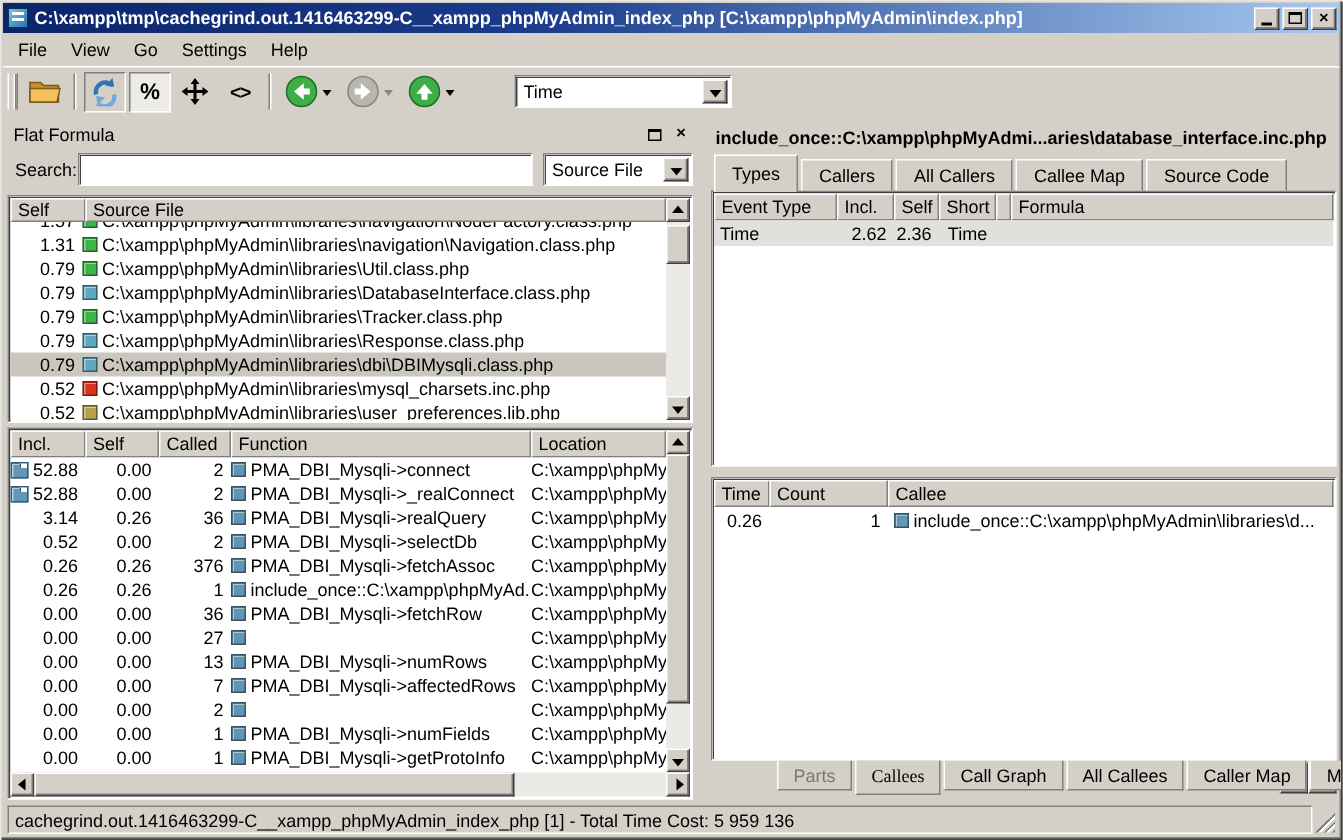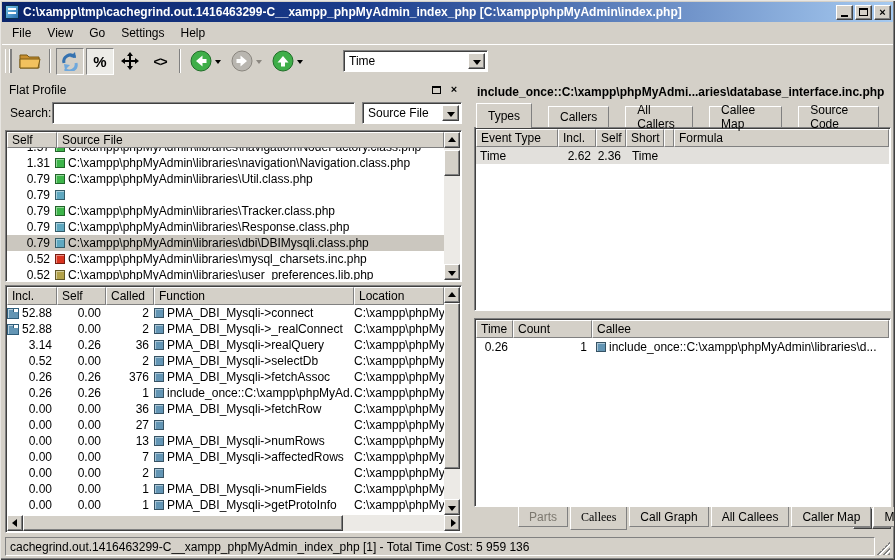--- a/index.html
+++ b/index.html
@@ -97,21 +97,21 @@
               box-shadow:inset 1px 1px 0 rgba(255,255,255,.55); display:none; position:relative;}
   .incl-bar.show { display:inline-block; }
   .incl-bar.show::after { content:""; position:absolute; right:0; top:0; width:4px; height:3px; background:#fff; border-left:1px solid #2f5d7a; }
   .c-func { display:flex; align-items:center; overflow:hidden; }
   .c-loc { overflow:hidden; }
 
   
   .r-header { position:absolute; left:477px; top:85px; width:412px; font-weight:bold; white-space:nowrap; overflow:hidden; }
   .r-tabs { position:absolute; left:476px; top:102px; height:25px; display:flex; align-items:flex-end; z-index:3; }
   .tab { height:21px; padding:0 11px; background:#d4d0c8; border:1px solid #808080; border-left-color:#fff; border-top-color:#fff;
-         border-bottom:none; margin-right:16px; display:flex; align-items:center; }
+         border-bottom:none; margin-right:2px; display:flex; align-items:center; }
   .tab.active { height:25px; margin-bottom:-1px; z-index:4; }
   .types-table, .callees-table { position:absolute; left:474px; width:417px; background:#fff;
         border:1px solid; border-color:#808080 #fff #fff #808080; box-shadow:inset 1px 1px 0 #404040; z-index:2;}
   .types-table { top:127px; height:184px; }
   .callees-table { top:318px; height:189px; }
   .tt-head, .ct-head { position:absolute; top:1px; left:1px; right:1px; height:18px; display:flex; }
   .tt-body, .ct-body { position:absolute; top:19px; left:1px; right:1px; bottom:1px; background:#fff; overflow:hidden; }
   .tt-row { height:17px; display:flex; align-items:center; background:#e2e0dc; }
   .ct-row { height:17px; display:flex; align-items:center; }
   .w-et{width:82px;flex:none;padding-left:4px;} .w-ti{width:38px;flex:none;} .w-ts{width:30px;flex:none;}
@@ -219,21 +219,21 @@
     </span>
     <span class="combo" style="position:relative; width:145px; height:22px; margin-left:34px;">
       <span class="combo-text">Time</span>
       <span class="combo-btn">
           <span class="tri tri-down"></span>
         </span>
     </span>
   </div>
 
   <div class="dock-title">
-    <span class="dock-title-text">Flat Profile</span>
+    <span class="dock-title-text">Flat Formula</span>
     <span class="dock-btn">
         <span class="glyph-float"></span>
       </span>
     <span class="dock-btn">
         <span class="glyph-close">×</span>
       </span>
   </div>
   <span class="search-label">Search:</span>
   <input class="search-input inset" value="" style="">
   <span class="combo group-combo">
@@ -265,20 +265,21 @@
 
           <div class="fp-row">
             <span class="fp-self">0.79</span>
             <span class="sq" style="background: rgb(61, 180, 74);"></span>
             <span class="fp-path">C:\xampp\phpMyAdmin\libraries\Util.class.php</span>
           </div>
 
           <div class="fp-row">
             <span class="fp-self">0.79</span>
             <span class="sq" style="background: rgb(95, 168, 192);"></span>
+            <span class="fp-path">C:\xampp\phpMyAdmin\libraries\DatabaseInterface.class.php</span>
           </div>
 
           <div class="fp-row">
             <span class="fp-self">0.79</span>
             <span class="sq" style="background: rgb(61, 180, 74);"></span>
             <span class="fp-path">C:\xampp\phpMyAdmin\libraries\Tracker.class.php</span>
           </div>
 
           <div class="fp-row">
             <span class="fp-self">0.79</span>

